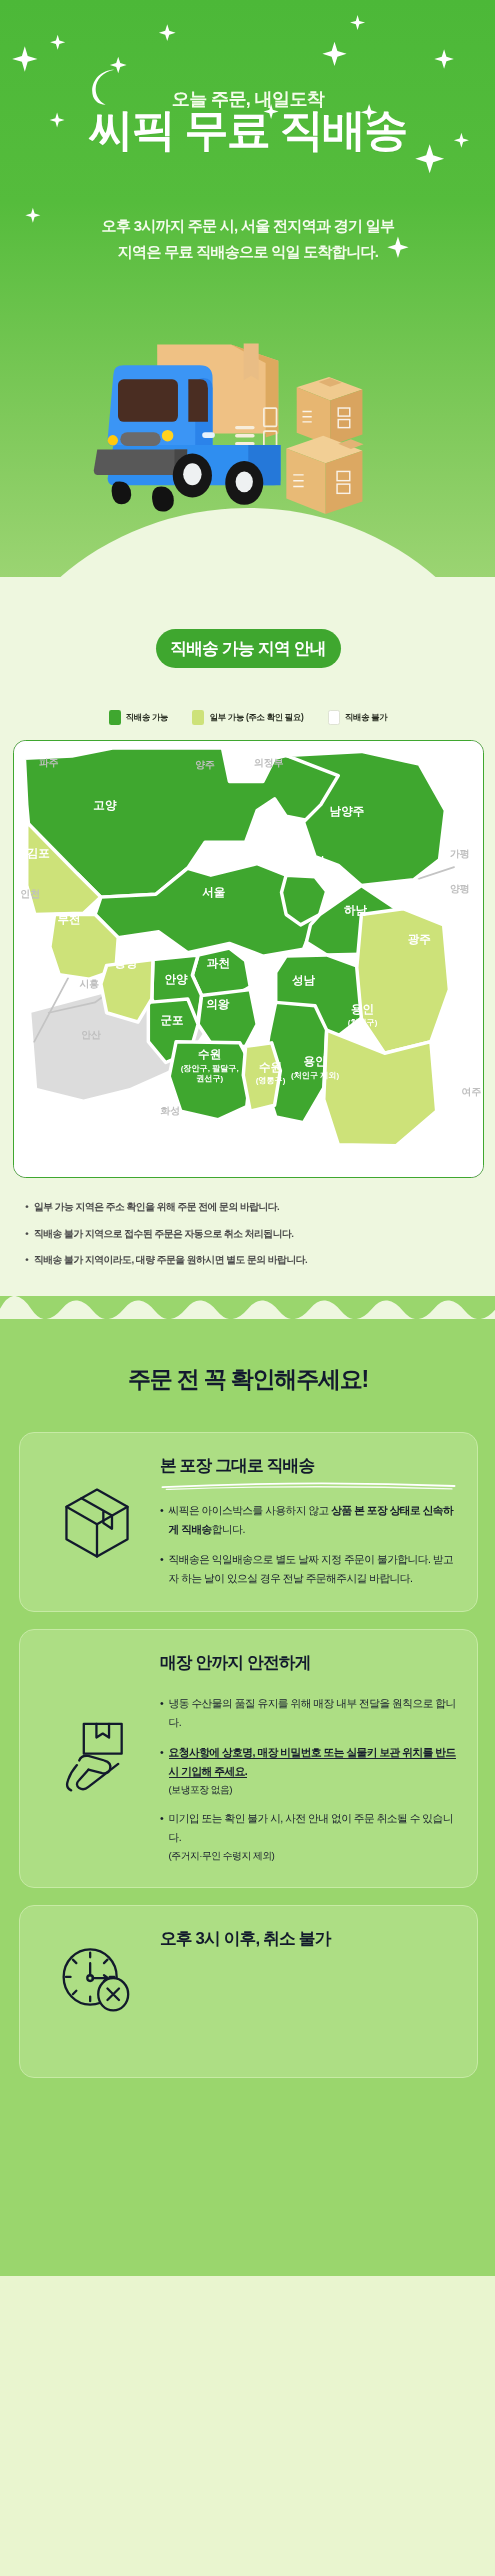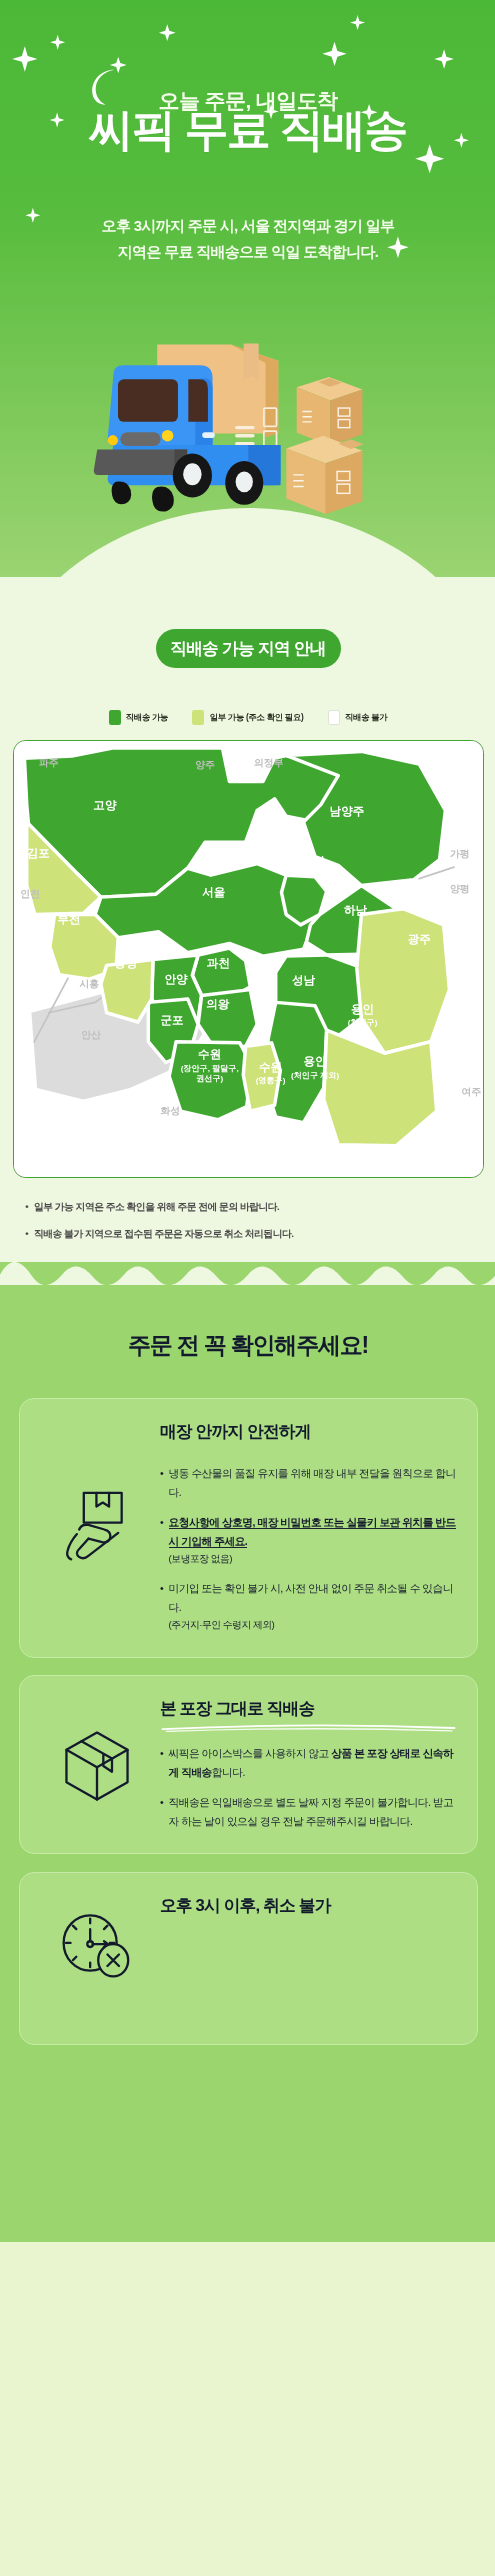--- a/index.html
+++ b/index.html
@@ -26,21 +26,21 @@
     overflow: hidden;
   }
   .stars { position: absolute; inset: 0; pointer-events: none; }
   .moon {
     position: absolute; left: 84px; top: 65px; width: 42px; height: 42px;
   }
   .hero-kicker {
     position: absolute; top: 87px; left: 0; width: 496px;
     text-align: center;
     color: #f3fce9;
-    font-size: 21px; font-weight: bold; letter-spacing: -0.6px;
+    font-size: 18px; font-weight: bold; letter-spacing: -0.6px;
   }
   .hero-title {
     position: absolute; top: 106px; left: 0; width: 496px;
     text-align: center;
     color: #ffffff;
     font-size: 44px; font-weight: bold; letter-spacing: -1.7px;
     line-height: 1.1;
     text-shadow: 0 1.2px 0 rgba(0,0,0,0.04);
   }
   .hero-sub {
@@ -50,21 +50,21 @@
     font-size: 15px; font-weight: bold; line-height: 1.72; letter-spacing: -0.7px;
   }
   .hero-ground {
     position: absolute; left: -23px; bottom: -179px; width: 542px; height: 248px;
     background: #eef7df; border-radius: 50% 50% 0 0 / 100% 100% 0 0;
   }
   .truck-wrap { position: absolute; left: 58px; top: 340px; width: 346px; height: 196px; }
 
   
   .map-section {
-    position: relative; width: 496px; padding-top: 52px; padding-bottom: 9px;
+    position: relative; width: 496px; padding-top: 52px; padding-bottom: 16px;
     background: #eef7df;
   }
   .pill {
     display: block; margin: 0 auto;
     width: 185px; height: 39px; line-height: 39px;
     background: #3fa72f; color: #ffffff;
     border-radius: 23px; border: none;
     font-family: inherit;
     font-size: 16.7px; font-weight: bold; letter-spacing: -0.7px;
     text-align: center; cursor: pointer;
@@ -356,72 +356,73 @@
             <text x="520" y="582" fill="#ffffff" font-size="14" font-weight="bold" font-family="&quot;Liberation Sans&quot;, sans-serif" text-anchor="middle">(처인구 제외)</text>
             <text x="270" y="645" fill="#bfbfbf" font-size="17" font-weight="bold" font-family="&quot;Liberation Sans&quot;, sans-serif" text-anchor="middle">화성</text>
             <text x="790" y="612" fill="#bfbfbf" font-size="17" font-weight="bold" font-family="&quot;Liberation Sans&quot;, sans-serif" text-anchor="middle">여주</text>
           </g>
       </svg>
     </div>
 
     <div class="notes">
       <p class="note">일부 가능 지역은 주소 확인을 위해 주문 전에 문의 바랍니다.</p>
       <p class="note">직배송 불가 지역으로 접수된 주문은 자동으로 취소 처리됩니다.</p>
+      <p class="note">직배송 불가 지역이라도, 대량 주문을 원하시면 별도 문의 바랍니다.</p>
     </div>
   </section>
 
   <section class="bottom">
     <svg class="wave" viewBox="0 0 860 40" preserveAspectRatio="none" aria-hidden="true">
       <path d="M0 40 L0 22 Q13.4 -2 26.9 0 Q40.3 2 53.8 22 Q67.2 42 80.6 40 Q94.1 38 107.5 22 Q121 6 134.4 8 Q147.8 10 161.3 26 Q174.7 42 188.1 40 Q201.6 38 215 22 Q228.4 6 241.9 8 Q255.3 10 268.8 26 Q282.2 42 295.6 40 Q309.1 38 322.5 22 Q335.9 6 349.4 8 Q362.8 10 376.3 26 Q389.7 42 403.1 40 Q416.6 38 430 22 Q443.4 6 456.9 8 Q470.3 10 483.8 26 Q497.2 42 510.6 40 Q524.1 38 537.5 22 Q550.9 6 564.4 8 Q577.8 10 591.3 26 Q604.7 42 618.1 40 Q631.6 38 645 22 Q658.4 6 671.9 8 Q685.3 10 698.8 26 Q712.2 42 725.6 40 Q739.1 38 752.5 22 Q765.9 6 779.4 8 Q792.8 10 806.3 26 Q819.7 42 833.1 40 Q846.6 38 860 22 L860 40 Z" fill="#eef7df"></path>
     </svg>
 
     <h2 class="section-title">주문 전 꼭 확인해주세요!</h2>
+
+    <div class="card">
+      <div class="card-body">
+        <div class="card-icon">
+          <svg width="68" height="74" viewBox="0 0 118 128" fill="none" stroke="#121a2c" stroke-width="4" stroke-linejoin="round" stroke-linecap="round" aria-hidden="true">
+            <path d="M59 6 L112 36 L59 66 L6 36 Z"></path>
+            <path d="M6 36 V92 L59 122 V66"></path>
+            <path d="M112 36 V92 L59 122"></path>
+            <path d="M32 21 L85 51 L85 74 L70 64 L70 43"></path>
+          </svg>
+        </div>
+        <div class="card-main">
+          <div class="card-title">본 포장 그대로 직배송</div>
+          <svg class="title-underline" viewBox="0 0 460 14" preserveAspectRatio="none" aria-hidden="true">
+            <path d="M4 9 Q230 -3 456 7" stroke="#ffffff" stroke-width="3.2" fill="none" stroke-linecap="round"></path>
+            <path d="M10 13 Q230 4 452 12" stroke="#ffffff" stroke-width="2.4" fill="none" stroke-linecap="round" opacity="0.9"></path>
+          </svg>
+          <ul class="bullets">
+            <li><span>씨픽은 아이스박스를 사용하지 않고 </span><span class="b">상품 본 포장 상태로 신속하게 직배송</span><span>합니다.</span></li>
+            <li><span>직배송은 익일배송으로 별도 날짜 지정 주문이 불가합니다. 받고자 하는 날이 있으실 경우 전날 주문해주시길 바랍니다.</span></li>
+          </ul>
+        </div>
+      </div>
+    </div>
 
     <div class="card" style="min-height:225px">
       <div class="card-body">
         <div class="card-icon" style="padding-top:69px">
           <svg width="70" height="73" viewBox="0 0 122 126" fill="none" stroke="#121a2c" stroke-width="4" stroke-linejoin="round" stroke-linecap="round" aria-hidden="true">
             <path d="M38 6 H104 V58 H38 Z"></path>
             <path d="M60 6 V30 L71 23 L82 30 V6"></path>
             <path d="M30 70 Q34 60 46 62 L74 70 Q86 73 84 84 Q82 94 70 92 L46 86"></path>
             <path d="M46 86 L30 104 Q22 112 30 118 Q38 123 46 116 L98 76"></path>
             <path d="M26 78 Q14 92 10 106 Q6 118 16 122"></path>
           </svg>
         </div>
         <div class="card-main">
           <div class="card-title">매장 안까지 안전하게</div>
           <div style="height:16px"></div>
           <ul class="bullets">
             <li><span>냉동 수산물의 품질 유지를 위해 매장 내부 전달을 원칙으로 합니다.</span></li>
             <li><span class="u">요청사항에 상호명, 매장 비밀번호 또는 실물키 보관 위치를 반드시 기입해 주세요.</span><span class="sub-note">(보냉포장 없음)</span></li>
             <li><span>미기입 또는 확인 불가 시, 사전 안내 없이 주문 취소될 수 있습니다.</span><span class="sub-note">(주거지·무인 수령지 제외)</span></li>
-          </ul>
-        </div>
-      </div>
-    </div>
-
-    <div class="card">
-      <div class="card-body">
-        <div class="card-icon">
-          <svg width="68" height="74" viewBox="0 0 118 128" fill="none" stroke="#121a2c" stroke-width="4" stroke-linejoin="round" stroke-linecap="round" aria-hidden="true">
-            <path d="M59 6 L112 36 L59 66 L6 36 Z"></path>
-            <path d="M6 36 V92 L59 122 V66"></path>
-            <path d="M112 36 V92 L59 122"></path>
-            <path d="M32 21 L85 51 L85 74 L70 64 L70 43"></path>
-          </svg>
-        </div>
-        <div class="card-main">
-          <div class="card-title">본 포장 그대로 직배송</div>
-          <svg class="title-underline" viewBox="0 0 460 14" preserveAspectRatio="none" aria-hidden="true">
-            <path d="M4 9 Q230 -3 456 7" stroke="#ffffff" stroke-width="3.2" fill="none" stroke-linecap="round"></path>
-            <path d="M10 13 Q230 4 452 12" stroke="#ffffff" stroke-width="2.4" fill="none" stroke-linecap="round" opacity="0.9"></path>
-          </svg>
-          <ul class="bullets">
-            <li><span>씨픽은 아이스박스를 사용하지 않고 </span><span class="b">상품 본 포장 상태로 신속하게 직배송</span><span>합니다.</span></li>
-            <li><span>직배송은 익일배송으로 별도 날짜 지정 주문이 불가합니다. 받고자 하는 날이 있으실 경우 전날 주문해주시길 바랍니다.</span></li>
           </ul>
         </div>
       </div>
     </div>
 
     <div class="card" style="min-height:173px">
       <div class="card-body">
         <div class="card-icon" style="padding-top:19.6px">
           <svg width="73" height="68" viewBox="0 0 126 118" fill="none" stroke="#121a2c" stroke-width="4" stroke-linejoin="round" stroke-linecap="round" aria-hidden="true">
             <ellipse cx="52" cy="52" rx="46" ry="48"></ellipse>

